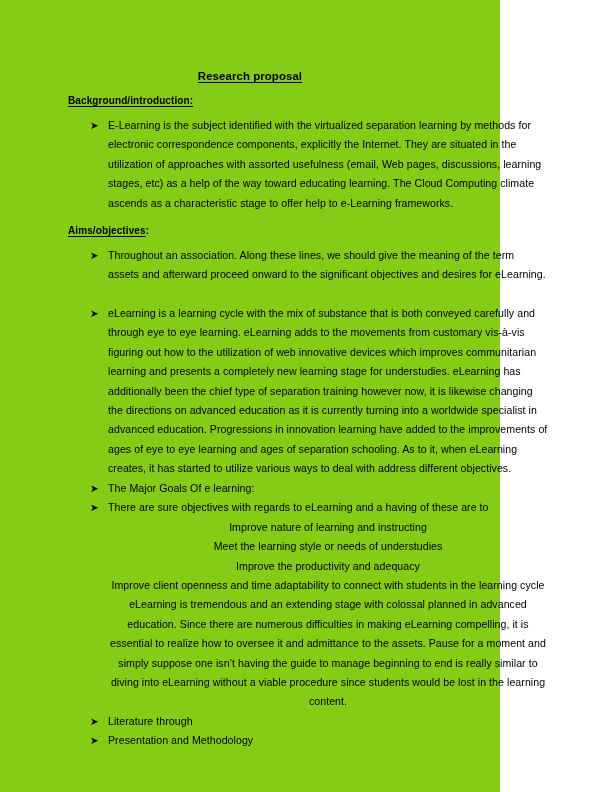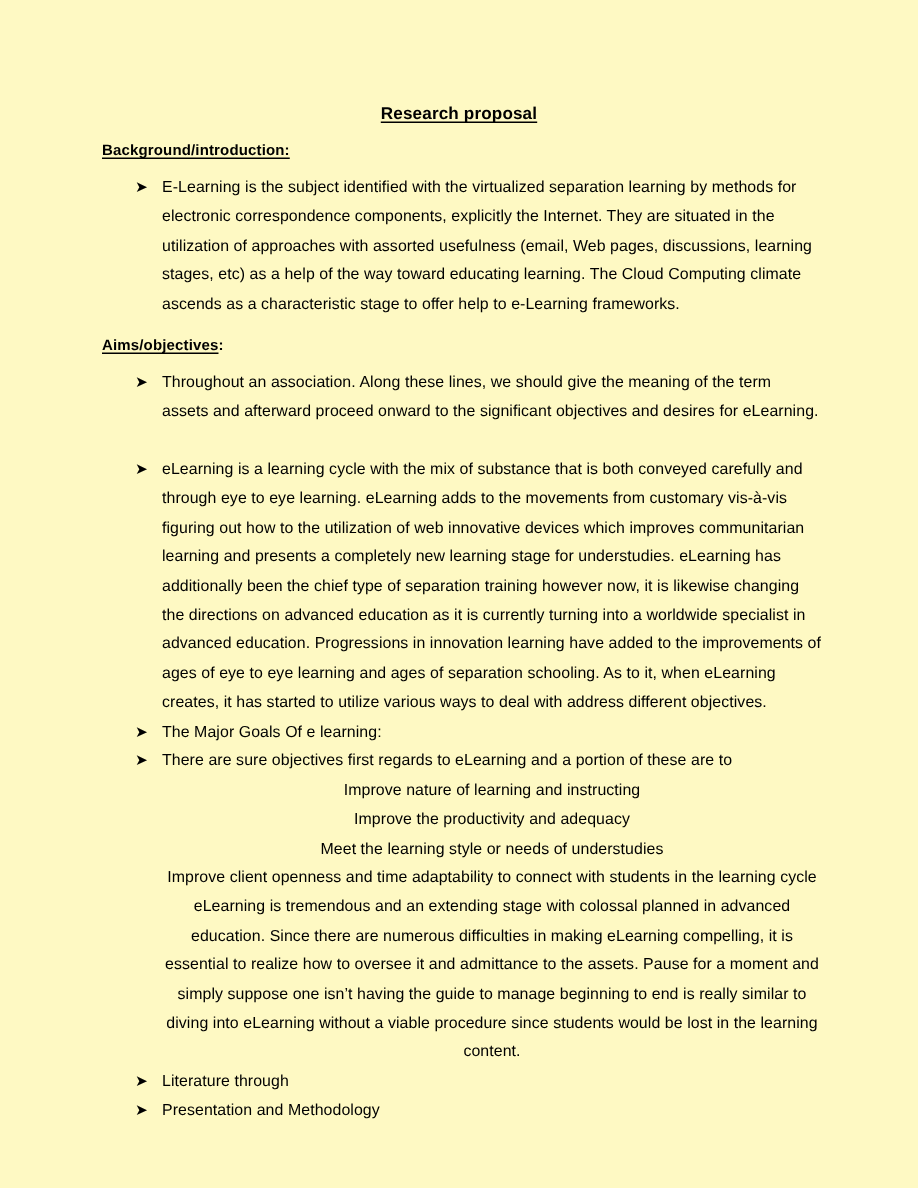--- a/index.html
+++ b/index.html
@@ -12,25 +12,25 @@
     width: 612px;
     height: 792px;
     overflow: hidden;
     font-family: "Liberation Sans", sans-serif;
     color: #000000;
     -webkit-font-smoothing: antialiased;
   }
 
   .page {
     position: relative;
-    width: 612px;
+    width: 500px;
     height: 792px;
     box-sizing: border-box;
     padding: 0;
-    background: #fef9c3;
+    background: #84cc16;
   }
 
   
   .doc-title {
     text-align: center;
     font-size: 11.4px;
     font-weight: bold;
     text-decoration: underline;
     text-underline-offset: 2px;
     margin: 0;
@@ -140,26 +140,26 @@
 
   <div class="block" id="block-goals">
 
     <div class="bullet-item">
       <span class="marker">➤</span>
       <span class="btext">The Major Goals Of e learning:</span>
     </div>
 
     <div class="bullet-item">
       <span class="marker">➤</span>
-      <span class="btext">There are sure objectives first regards to eLearning and a portion of these are to</span>
+      <span class="btext">There are sure objectives with regards to eLearning and a having of these are to</span>
     </div>
 
     <span class="plain-line">Improve nature of learning and instructing</span>
+    <span class="plain-line">Meet the learning style or needs of understudies</span>
     <span class="plain-line">Improve the productivity and adequacy</span>
-    <span class="plain-line">Meet the learning style or needs of understudies</span>
     <span class="plain-line">Improve client openness and time adaptability to connect with students in the learning cycle eLearning is tremendous and an extending stage with colossal planned in advanced education. Since there are numerous difficulties in making eLearning compelling, it is essential to realize how to oversee it and admittance to the assets. Pause for a moment and simply suppose one isn’t having the guide to manage beginning to end is really similar to diving into eLearning without a viable procedure since students would be lost in the learning content.</span>
 
     <div class="bullet-item">
       <span class="marker">➤</span>
       <span class="btext">Literature through</span>
     </div>
 
     <div class="bullet-item">
       <span class="marker">➤</span>
       <span class="btext">Presentation and Methodology</span>

